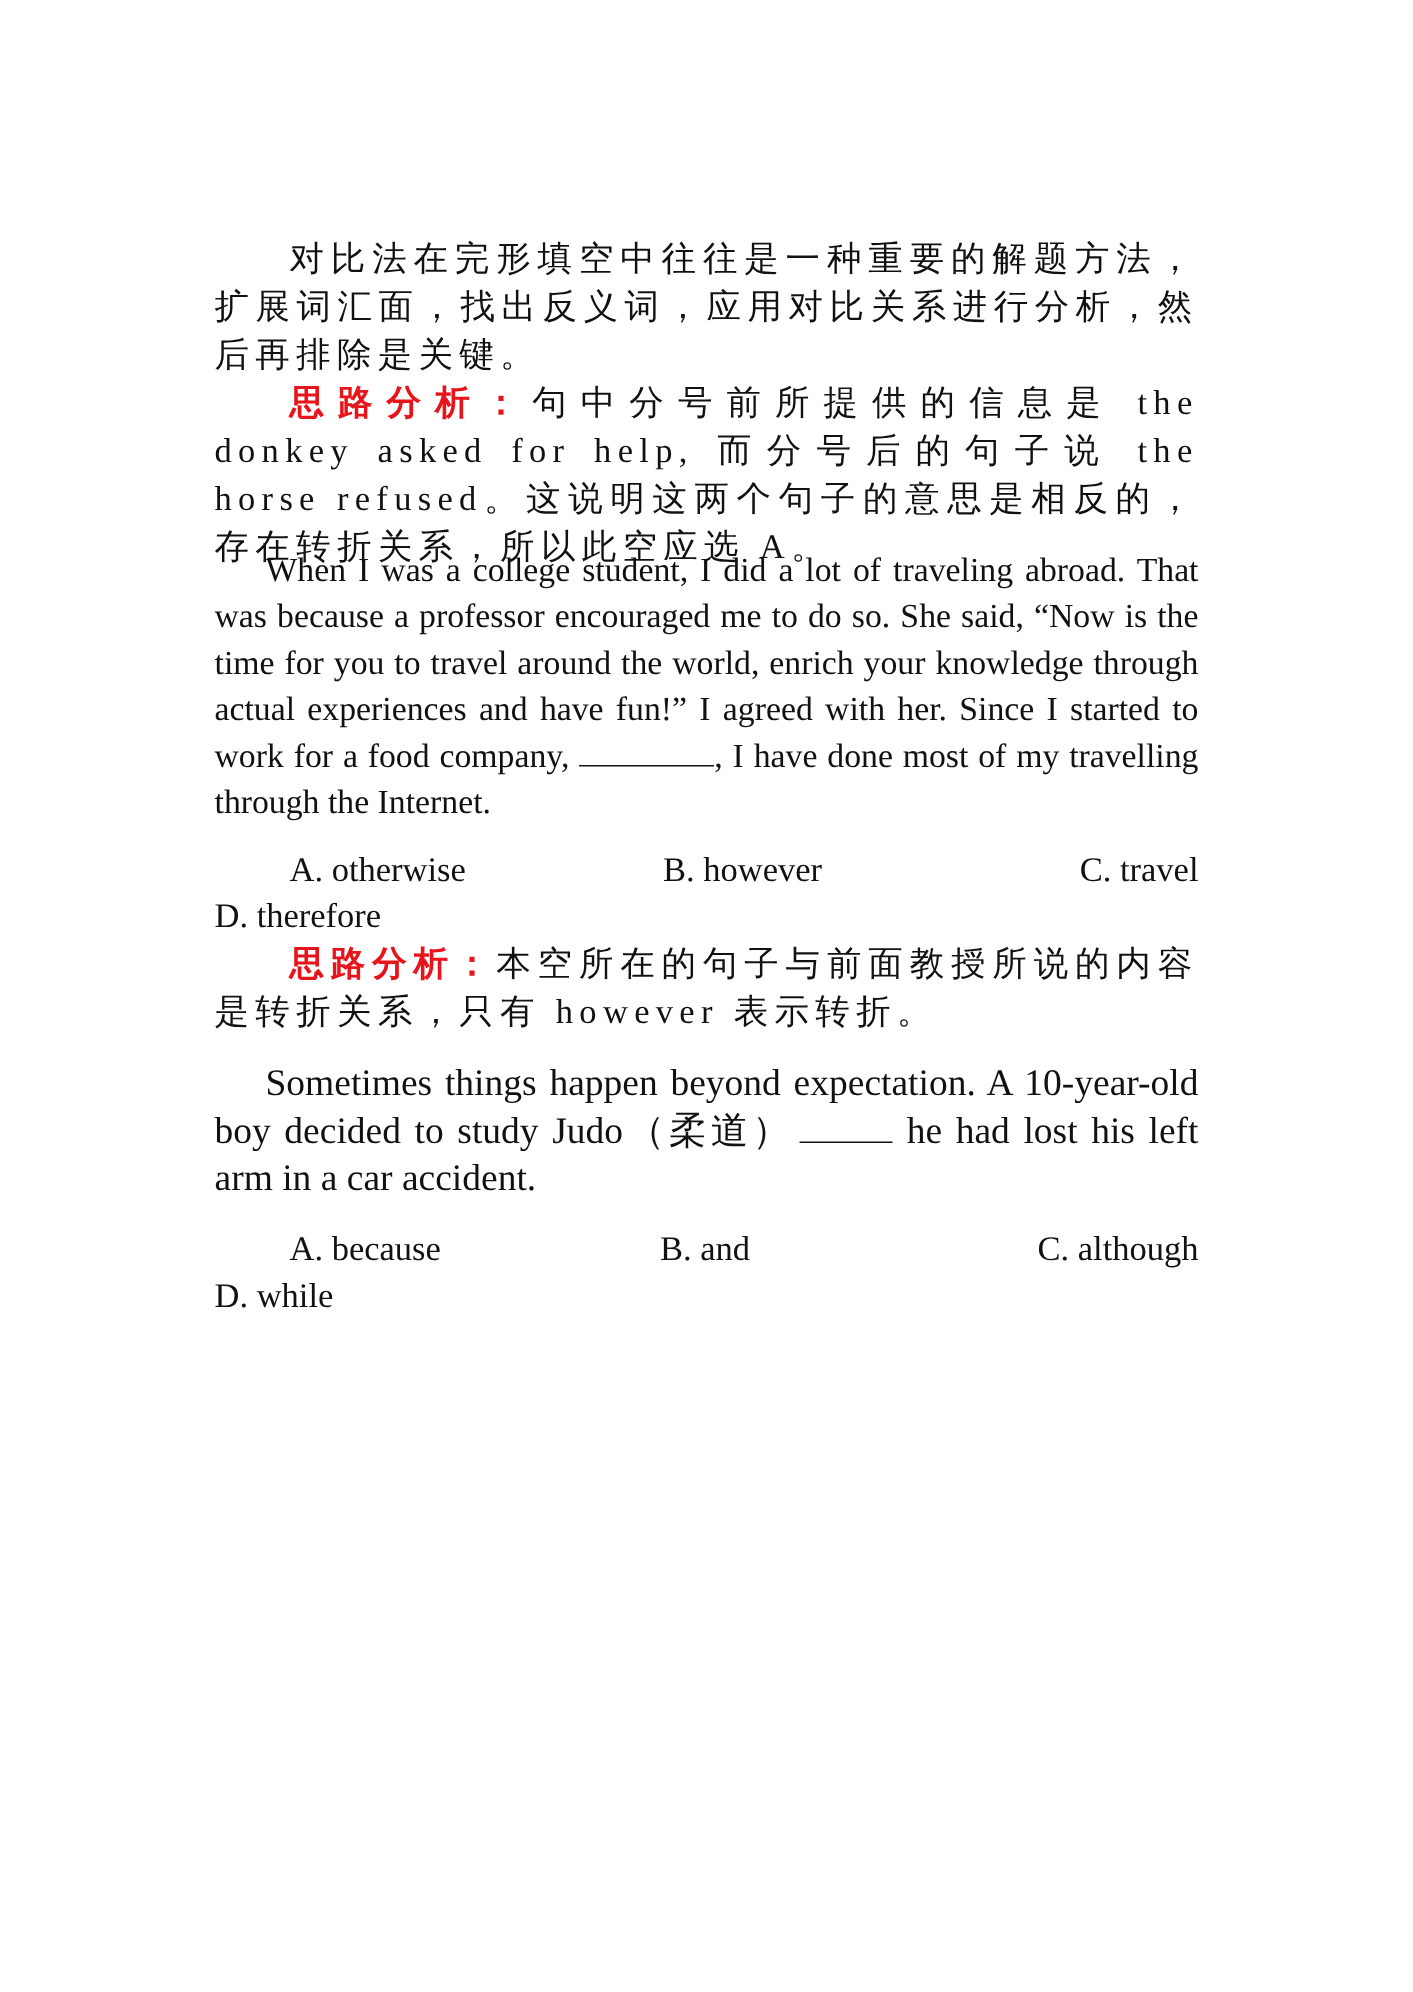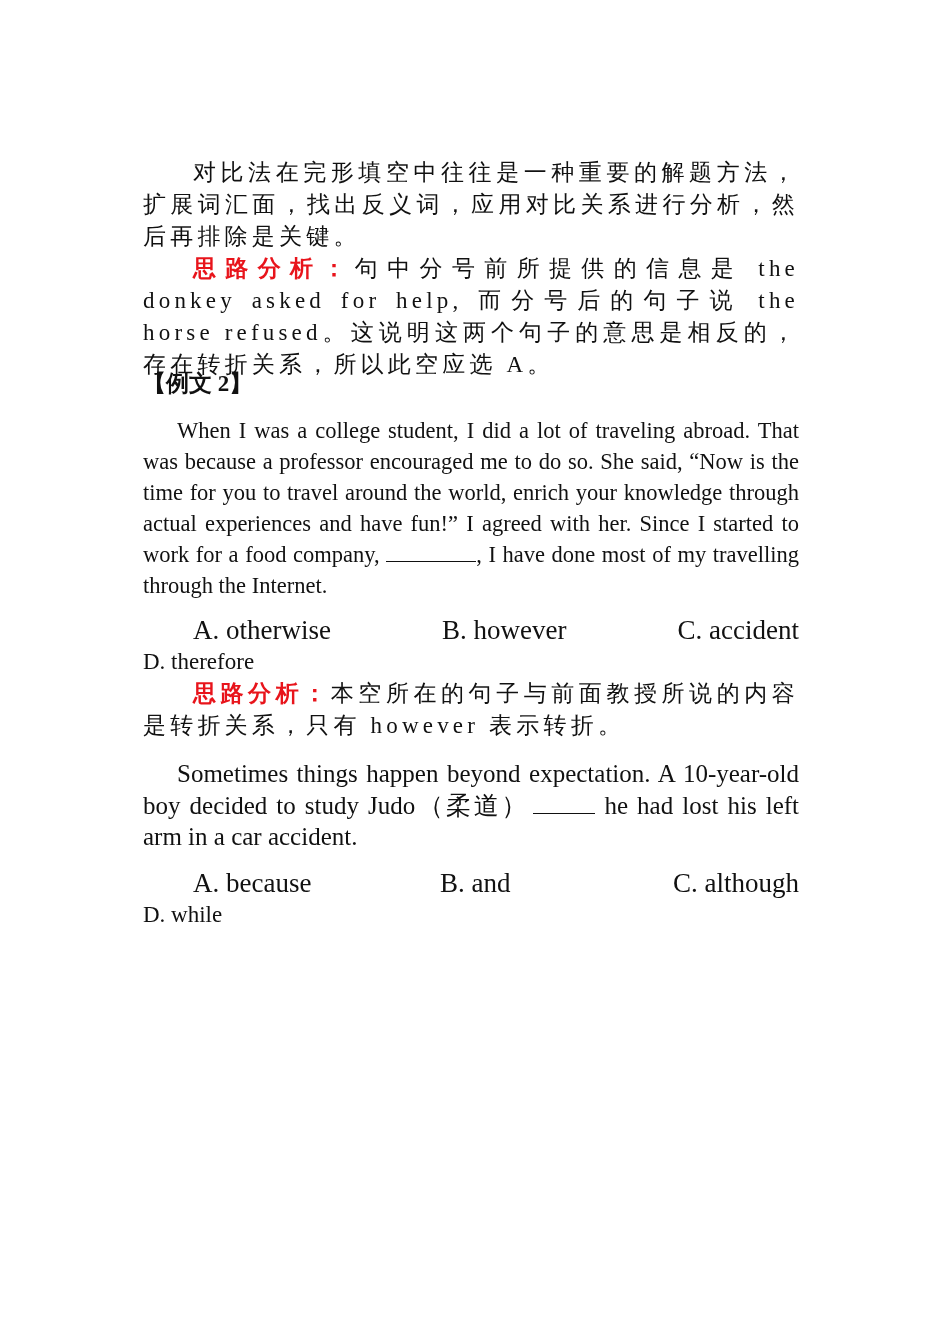--- a/index.html
+++ b/index.html
@@ -41,21 +41,21 @@
       color: #e8141b;
       font-weight: bold;
     }
     .heading {
       font-weight: bold;
       font-size: 23px;
       line-height: 32px;
       margin: 0;
     }
     .options {
-      font-size: 27px;
+      font-size: 23px;
       line-height: 31px;
       margin: 0;
       position: relative;
       height: 31px;
     }
     .opt {
       position: absolute;
       top: 0;
       white-space: nowrap;
     }
@@ -75,30 +75,29 @@
 <body>
 
 <div class="page">
 
   <p class="para cjk indent" style="margin-top:20px; height:96px;">对比法在完形填空中往往是一种重要的解题方法，扩展词汇面，找出反义词，应用对比关系进行分析，然后再排除是关键。</p>
 
   <p class="para cjk indent" style="height:96px;">
     <span class="red">思路分析：</span><span>句中分号前所提供的信息是 the donkey asked for help, 而分号后的句子说  the horse refused。这说明这两个句子的意思是相反的，存在转折关系，所以此空应选 A。</span>
   </p>
 
-  <p class="heading" style="margin-top:19px;">【例文 2】</p>
 
   <p class="para indent-sm" style="margin-top:15px; line-height:31px; font-size:22.5px;">
     <span>When I was a college student, I did a lot of traveling abroad. That was because a professor encouraged me to do so. She said, “Now is the time for you to travel around the world, enrich your knowledge through actual experiences and have fun!” I agreed with her. Since I started to work for a food company, </span><span class="blank" style="width:90px;"></span><span>, I have done most of my travelling through the Internet.</span>
   </p>
 
   <div class="options" style="margin-top:14px;">
     <span class="opt" style="left:50px;">A. otherwise</span>
     <span class="opt" style="left:299px;">B. however</span>
-    <span class="opt" style="right:0;">C. accident</span>
+    <span class="opt" style="right:0;">C. travel</span>
   </div>
   <p class="opt-d">D. therefore</p>
 
 
   <p class="para cjk indent" style="margin-top:1px; height:64px;">
     <span class="red">思路分析：</span><span>本空所在的句子与前面教授所说的内容是转折关系，只有 however 表示转折。</span>
   </p>
 
 
   <p class="para indent-sm" style="margin-top:16px; line-height:31.5px; font-size:25px;">

